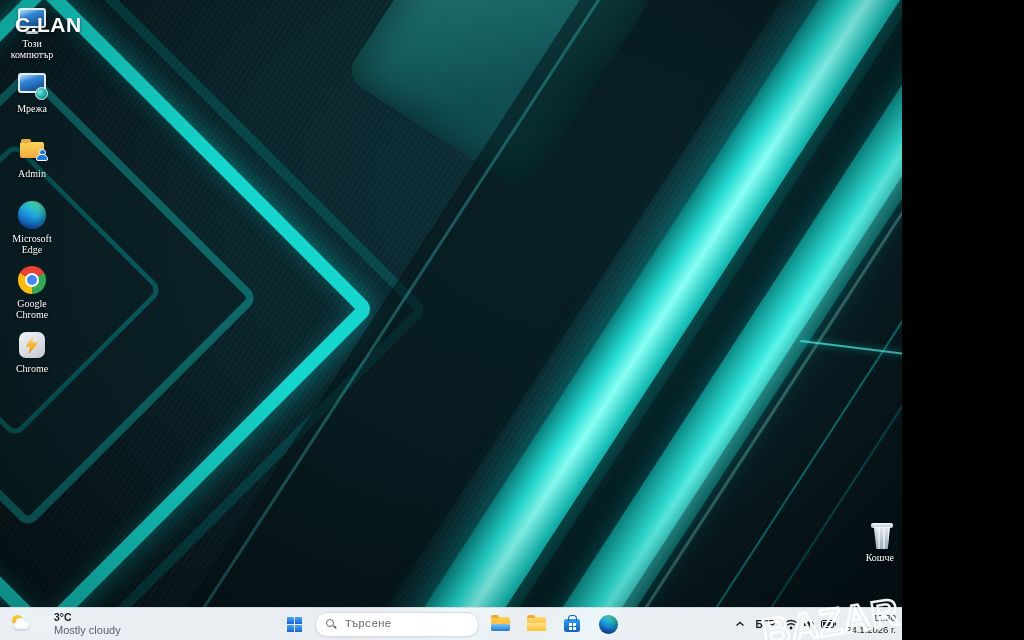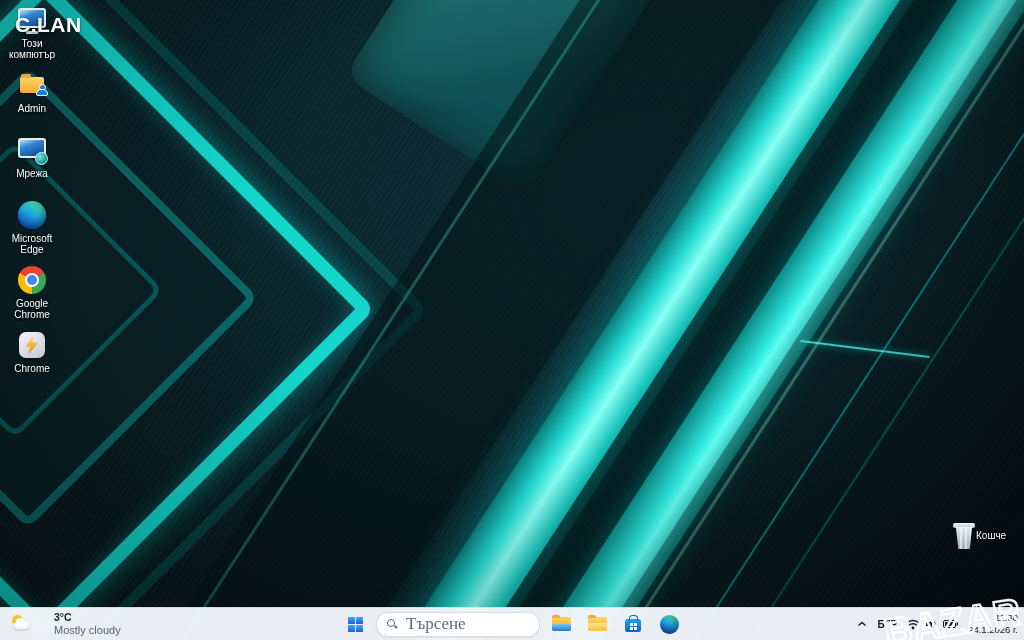--- a/index.html
+++ b/index.html
@@ -1,16 +1,16 @@
 <!DOCTYPE html>
 <html><head>
 <meta charset="utf-8">
 <style>
   html,body{margin:0;padding:0;background:#000;}
-  .stage{position:relative;width:1024px;height:640px;overflow:hidden;
+  .stage{position:relative;width:902px;height:640px;overflow:hidden;
          font-family:"Liberation Sans",sans-serif;-webkit-font-smoothing:antialiased;}
 
   
   .wallpaper{position:absolute;inset:0;overflow:hidden;z-index:0;
     background:radial-gradient(ellipse at 65% 30%, #0d3038 0%, #09232a 45%, #05141a 100%);}
   .wallpaper::before{content:"";position:absolute;inset:0;
     background:repeating-linear-gradient(123deg, rgba(255,255,255,.025) 0 2px, transparent 2px 5px);}
   .tile{position:absolute;left:395px;top:-95px;width:215px;height:250px;border-radius:20px;
     transform:rotate(33deg);background:linear-gradient(135deg,#2a8a84,#0f4e52 70%);
     box-shadow:inset 0 0 45px rgba(0,0,0,.55);}
@@ -45,23 +45,23 @@
       color:#fff;letter-spacing:.5px;text-shadow:0 1px 3px rgba(0,0,0,.55);}
   .watermark{position:absolute;right:2px;bottom:-4px;z-index:40;font-weight:900;font-size:38px;
       letter-spacing:1px;color:transparent;-webkit-text-stroke:2.4px #fff;
       transform:rotate(-9deg);opacity:.95;}
 
   
   .desktop-icons{position:absolute;left:0;top:2px;z-index:10;display:flex;flex-direction:column;}
   .dicon{width:64px;height:63px;display:flex;flex-direction:column;align-items:center;
       padding-top:2px;border-radius:4px;cursor:default;}
   .recycle{position:absolute;right:8px;top:520px;z-index:10;width:64px;display:flex;
-      flex-direction:row;align-items:center;}
+      flex-direction:column;align-items:flex-end;}
   .dlabel{margin-top:2px;font-size:10px;line-height:1.12;color:#fff;text-align:center;max-width:60px;
-      text-shadow:0 1px 2px rgba(0,0,0,.9),0 0 3px rgba(0,0,0,.6);}
+      text-shadow:0 1px 2px rgba(0,0,0,.9),0 0 3px rgba(0,0,0,.6);font-family:Liberation Serif, serif;}
   .ic{width:34px;height:32px;display:flex;align-items:center;justify-content:center;position:relative;}
 
   .pc-screen{width:24px;height:16px;border:2px solid #e4ecf3;border-radius:3px;
       background:linear-gradient(160deg,#bfe3f7 0%,#2f86d6 35%,#11407e 100%);
       box-shadow:0 1px 2px rgba(0,0,0,.5);margin-bottom:4px;}
   .pc-stand{position:absolute;bottom:2px;left:50%;transform:translateX(-50%);
       width:12px;height:3px;background:#cfd9e2;border-radius:1px;}
 
   .folder{width:24px;height:16px;background:linear-gradient(180deg,#ffd65c,#f2a93b);
       border-radius:2px;position:relative;box-shadow:0 1px 2px rgba(0,0,0,.4);}
@@ -122,22 +122,22 @@
   .win-logo{display:grid;grid-template-columns:7px 7px;grid-template-rows:7px 7px;gap:1px;}
   .win-logo i{display:block;background:linear-gradient(180deg,#46a6f2,#1565d8);border-radius:.5px;}
 
   .searchbox{display:flex;align-items:center;gap:6px;background:#fff;border:1px solid #d6dce2;
       border-radius:12px;height:23px;width:142px;padding:0 10px;box-shadow:0 1px 2px rgba(0,0,0,.06);}
   .mag{width:11px;height:11px;position:relative;flex:none;}
   .mag::before{content:"";position:absolute;left:0;top:0;width:6px;height:6px;
       border:1.4px solid #5f6b76;border-radius:50%;}
   .mag::after{content:"";position:absolute;left:7px;top:7px;width:4px;height:1.5px;
       background:#5f6b76;transform:rotate(45deg);border-radius:1px;}
-  .searchbox input{border:none;outline:none;background:transparent;font-size:17px;color:#333;
-      width:100%;font-family:Liberation Serif, serif;}
+  .searchbox input{border:none;outline:none;background:transparent;font-size:11px;color:#333;
+      width:100%;font-family:Liberation Mono, monospace;}
   .searchbox input::placeholder{color:#5f6b76;}
 
   .fe,.fo{position:relative;width:19px;height:14px;}
   .fe-back{position:absolute;inset:0;background:linear-gradient(180deg,#ffd24f,#f5a92c);border-radius:2px;}
   .fe-back::before{content:"";position:absolute;top:-2.5px;left:0;width:8px;height:3px;
       background:#f5a92c;border-radius:2px 2px 0 0;}
   .fe-front{position:absolute;left:0;right:0;bottom:0;height:7px;border-radius:1px 1px 2px 2px;
       background:linear-gradient(180deg,#79c8f2,#1e7ad0);}
   .fo{background:linear-gradient(180deg,#ffd861,#f2a93b);border-radius:2px;}
   .fo::before{content:"";position:absolute;top:-2.5px;left:0;width:8px;height:3px;
@@ -190,33 +190,33 @@
     <div class="dicon">
       <span class="ic">
         <span class="pc-screen"></span>
         <span class="pc-stand"></span>
       </span>
       <span class="dlabel">Този компютър</span>
     </div>
 
     <div class="dicon">
       <span class="ic">
+        <span class="pc-screen"></span>
+        <span class="globe"></span>
+      </span>
+      <span class="dlabel">Мрежа</span>
+    </div>
+
+    <div class="dicon">
+      <span class="ic">
         <span class="folder">
           <span class="person"></span>
         </span>
       </span>
       <span class="dlabel">Admin</span>
-    </div>
-
-    <div class="dicon">
-      <span class="ic">
-        <span class="pc-screen"></span>
-        <span class="globe"></span>
-      </span>
-      <span class="dlabel">Мрежа</span>
     </div>
 
     <div class="dicon">
       <span class="ic">
         <span class="edgeic"></span>
       </span>
       <span class="dlabel">Microsoft Edge</span>
     </div>
 
     <div class="dicon">

